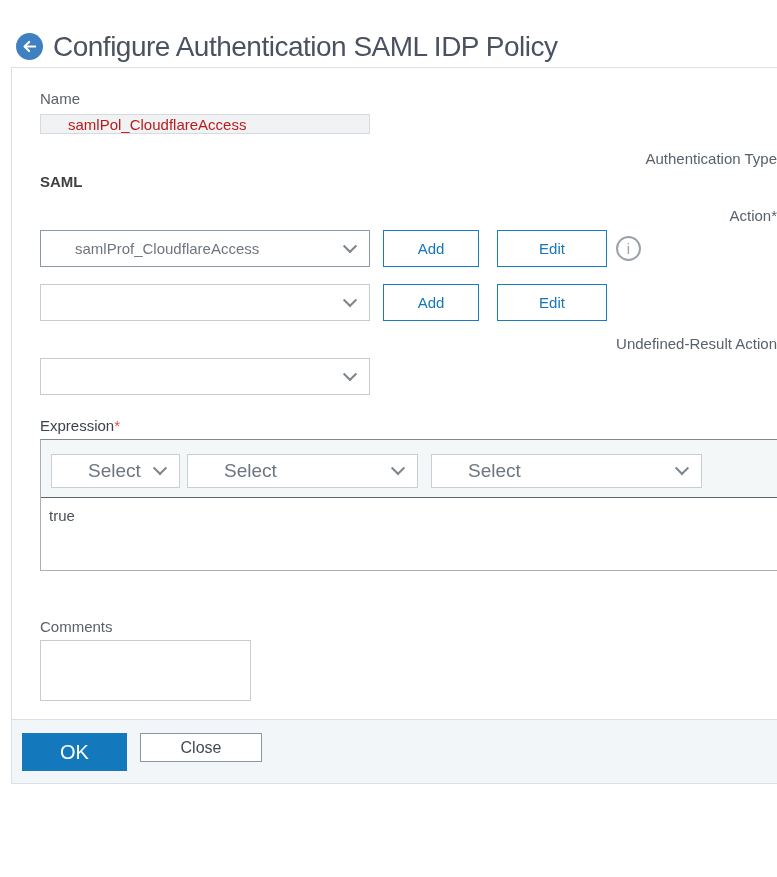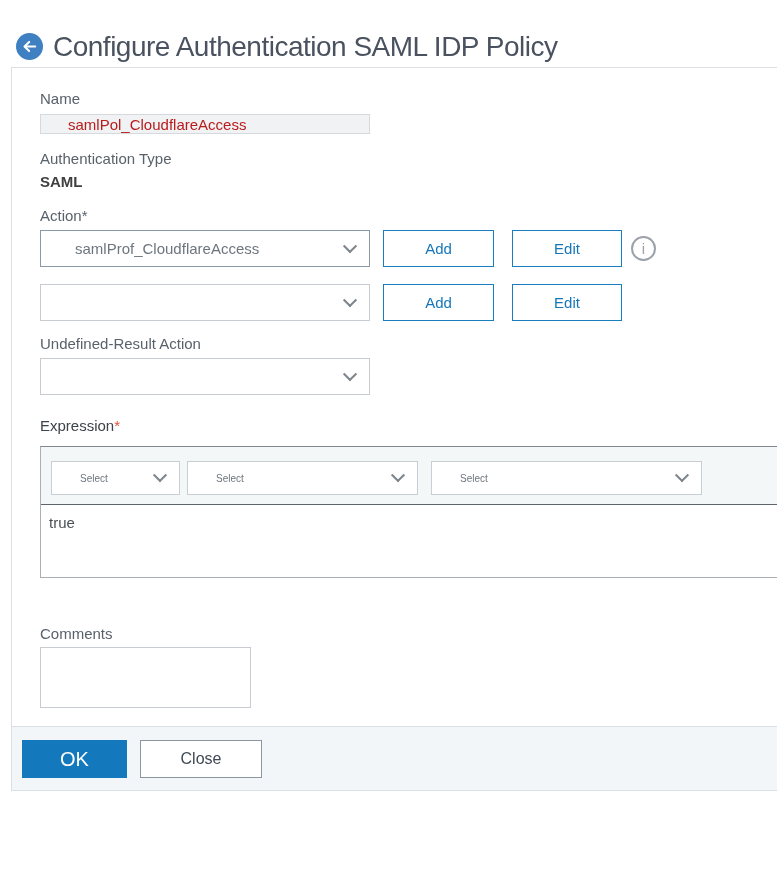--- a/index.html
+++ b/index.html
@@ -32,21 +32,21 @@
   .panel {
     margin-left: 11px;
     border: 1px solid #dcdfe3; border-right: none;
     width: 766px;
   }
   .panel-body { padding: 23px 0 0 28px; }
   .field-label {
     font-size: 15px; line-height: 16px; color: #59616b;
   }
   .lbl-mb7  { margin-bottom: 7px; }
-  .lbl-mb6  { margin-bottom: 6px; }
+  .lbl-mb6  { margin-bottom: 6px; text-align: right; }
   .lbl-mb5  { margin-bottom: 5px; }
   
   .name-input {
     display: block;
     width: 330px; height: 20px;
     background: #f0f2f4;
     border: 1px solid #d6dade;
     padding-left: 27px;
     font-family: "Liberation Sans", sans-serif;
     font-size: 15px; color: #b91c1c;
@@ -72,56 +72,56 @@
     border-right: 2px solid #7d858d; border-bottom: 2px solid #7d858d;
     transform: rotate(45deg) translate(-2px,-2px);
     flex: 0 0 10px;
   }
   .row { display: flex; align-items: center; }
   .row .dropdown { flex: 0 0 330px; }
   .mb17 { margin-bottom: 17px; }
   .mb15 { margin-bottom: 15px; }
   .mb22 { margin-bottom: 22px; }
   .btn-outline-blue {
-    height: 37px; width: 111px;
+    height: 37px; width: 96px;
     margin-left: 13px;
     background: #fff; border: 1px solid #1a7dbe;
     color: #1577b8; font-size: 15px;
     font-family: "Liberation Sans", sans-serif;
     cursor: pointer;
   }
   .btn-outline-blue + .btn-outline-blue { margin-left: 18px; width: 110px; }
   .info-icon {
     width: 25px; height: 25px; margin-left: 9px;
     border: 2px solid #9aa1a8; border-radius: 50%;
     display: flex; align-items: center; justify-content: center;
     color: #9aa1a8; font-size: 15px; font-style: normal;
     cursor: pointer; user-select: none;
   }
   
-  .expr-label-row { display: flex; margin-bottom: 12px; }
+  .expr-label-row { display: flex; margin-bottom: 5px; }
   .expr-label { font-size: 15px; color: #3c434b; }
   .req-mark { color: #e04f3f; font-size: 15px; }
   .expr-container {
     margin-right: -30px;
     border: 1px solid #a9afb5;
     border-top-color: #80878e;
     margin-bottom: 48px;
   }
   .expr-selectbar {
     background: #f3f7f7;
     padding: 14px 0 9px 10px;
     display: flex; gap: 7px;
   }
   .expr-select {
     height: 34px; background: #fff;
     border: 1px solid #c9ced4;
     display: flex; align-items: center; justify-content: space-between;
-    padding: 0 14px 0 28px;
-    font-size: 10px; color: #6d757e;
+    padding: 0 14px 0 36px;
+    font-size: 19px; color: #6d757e;
     cursor: pointer;
   }
   .expr-select.s1 { width: 129px; }
   .expr-select.s2 { width: 231px; }
   .expr-select.s3 { width: 271px; margin-left: 6px; }
   .expr-textarea {
     display: block; width: 100%; height: 73px;
     border: none; border-top: 1px solid #5d646c;
     resize: none; outline: none;
     padding: 9px 8px 0 8px;
@@ -147,21 +147,21 @@
     display: flex; align-items: flex-start;
   }
   .btn-primary {
     width: 105px; height: 38px;
     background: #1478bd; border: 1px solid #1478bd;
     color: #fff; font-size: 20px;
     font-family: "Liberation Sans", sans-serif;
     cursor: pointer;
   }
   .btn-secondary {
-    width: 122px; height: 38px; margin-left: 13px;
+    width: 122px; height: 29px; margin-left: 13px;
     background: #fff; border: 1px solid #8a97a5;
     color: #3f4954; font-size: 16px;
     font-family: "Liberation Sans", sans-serif;
     cursor: pointer;
   }
 </style>
 </head>
 <body>
 
 <div class="header">

